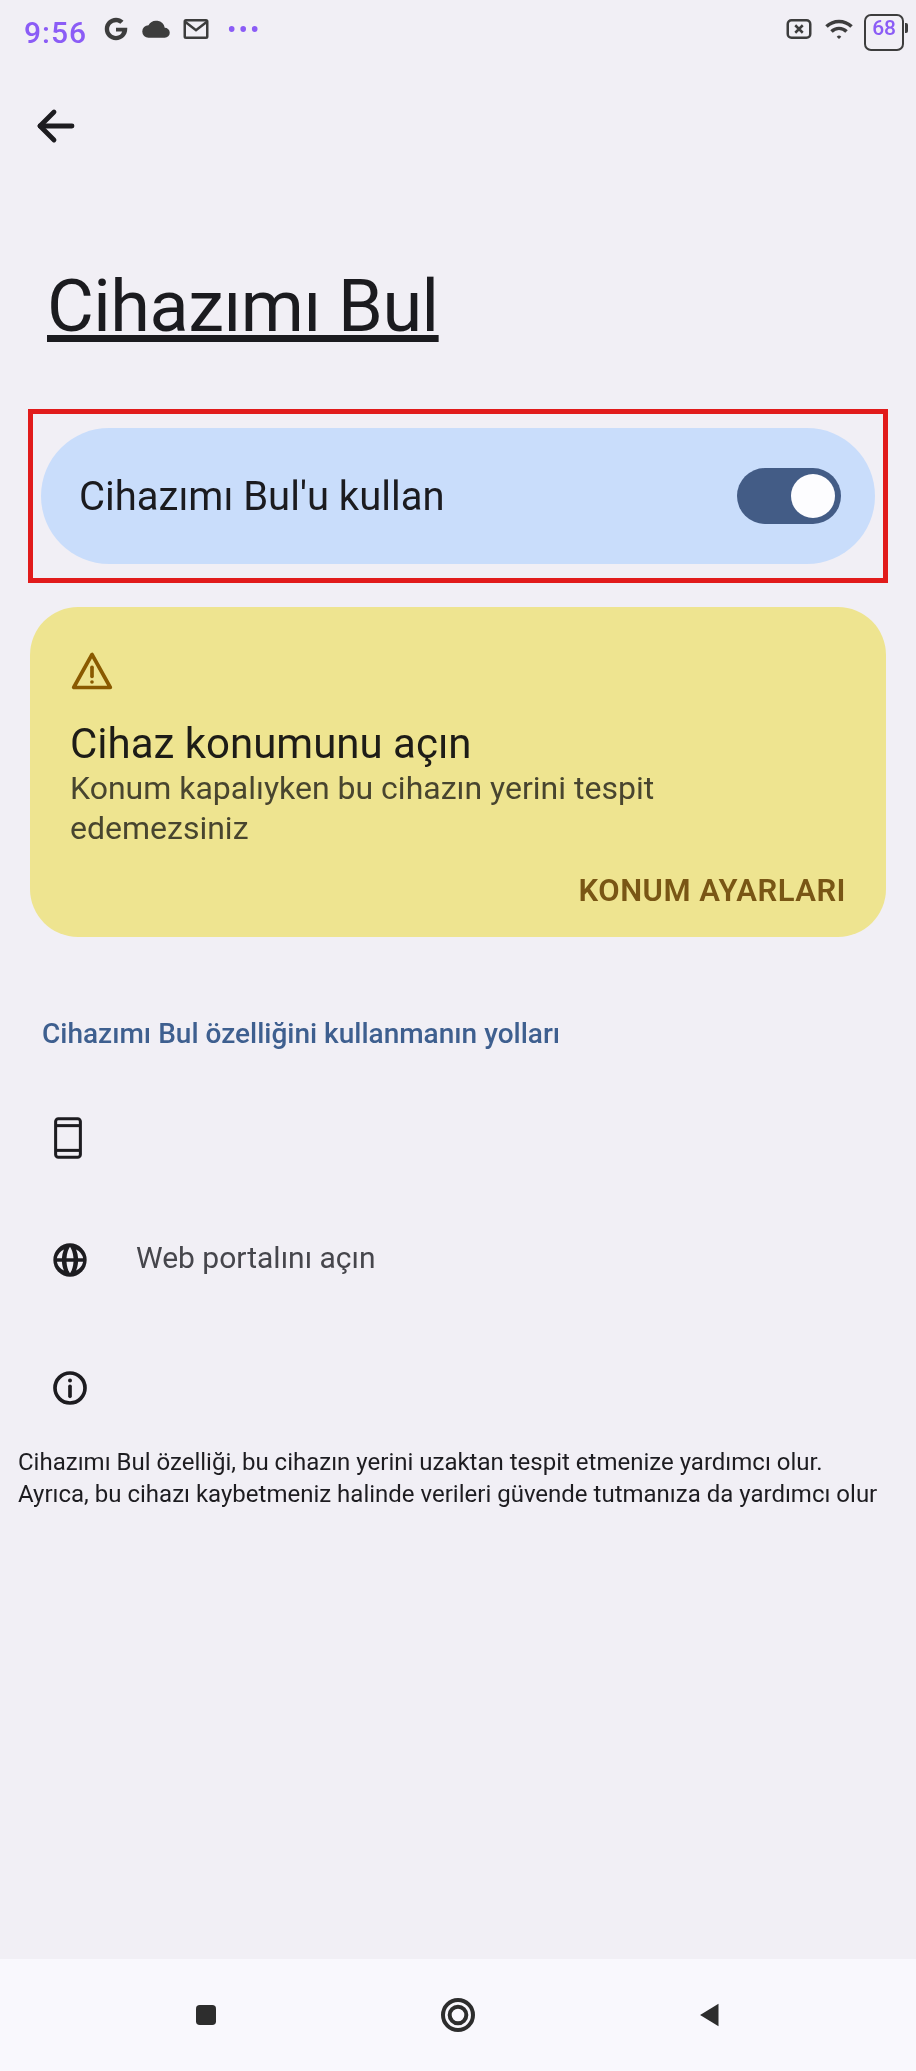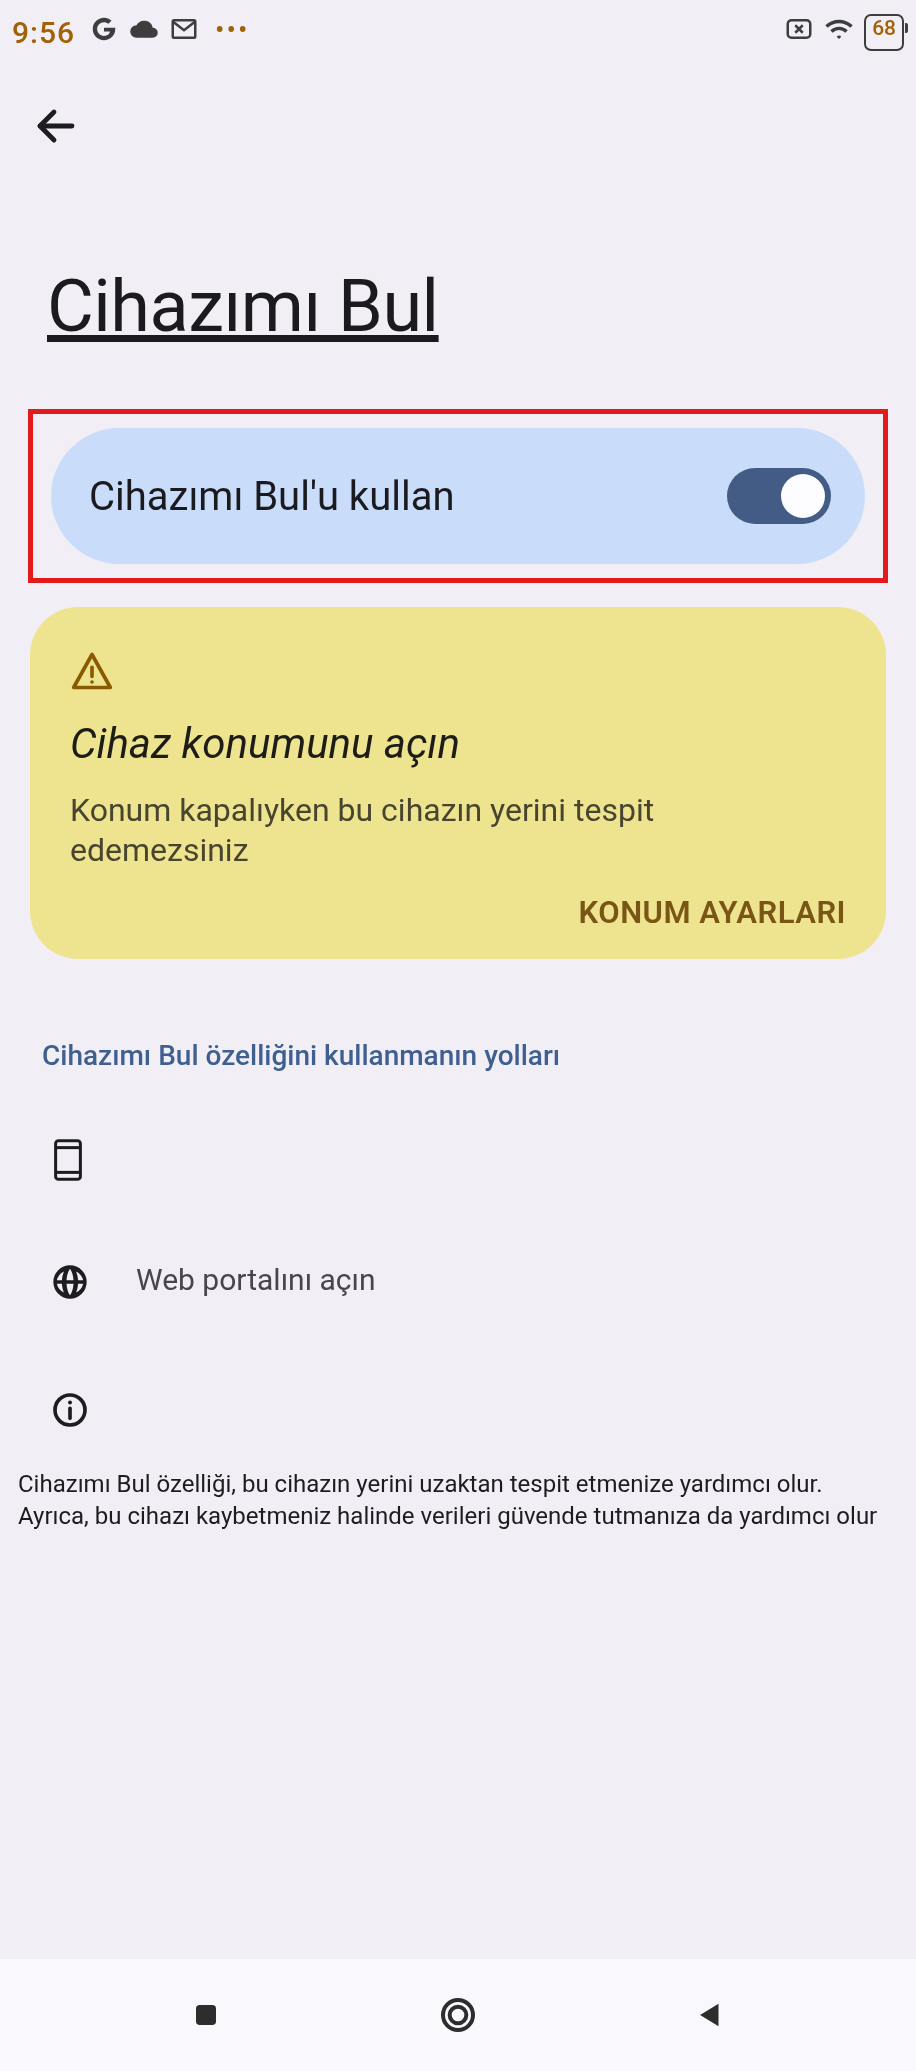--- a/index.html
+++ b/index.html
@@ -12,21 +12,22 @@
     overflow: hidden;
   }
   
   .status-bar {
     height: 64px;
     display: flex;
     align-items: center;
     justify-content: space-between;
     padding: 0 12px;
     font-size: 30px;
-    color: #a16207;
+    color: #8b5cf6;
+    margin-left: 12px;
   }
   .status-left { display: flex; align-items: center; gap: 10px; }
   .status-left .clock { font-weight: 500; letter-spacing: 1px; margin-right: 4px; }
   .status-right { display: flex; gap: 10px; }
   .battery-box {
     border: 2.5px solid #3d3d3d;
     border-radius: 7px;
     padding: 0 6px;
     font-size: 21px;
     font-weight: 500;
@@ -53,21 +54,21 @@
     font-size: 72px;
     font-weight: 400;
     padding: 100px 40px 60px 47px;
     letter-spacing: -0.5px;
     text-decoration: underline;
   }
   
   .highlight-frame {
     border: 5px solid #e11b1b;
     margin: 0 28px;
-    padding: 14px 18px;
+    padding: 14px 8px;
   }
   .toggle-card {
     background: #c9ddfb;
     border-radius: 68px;
     height: 136px;
     display: flex;
     align-items: center;
     justify-content: space-between;
     padding: 0 34px 0 38px;
   }
@@ -86,22 +87,22 @@
     border-radius: 50%;
   }
   
   .warn-card {
     margin: 24px 30px 0 30px;
     background: #eee490;
     border-radius: 48px;
     padding: 42px 40px 28px 40px;
   }
   .warn-icon { color: #8a5a00; }
-  .warn-title { font-size: 42px; margin-top: 22px; color: #1d1c17; font-style: italic; }
-  .warn-body { font-size: 32px; margin-top: 22px; color: #48452f; line-height: 1.25; max-width: 90%; }
+  .warn-title { font-size: 42px; margin-top: 22px; color: #1d1c17; }
+  .warn-body { font-size: 32px; color: #48452f; line-height: 1.25; max-width: 90%; }
   .warn-action {
     text-align: right;
     margin-top: 24px;
     color: #795615;
     font-size: 31px;
     font-weight: 600;
     letter-spacing: 0.5px;
   }
   
   .section-head {

